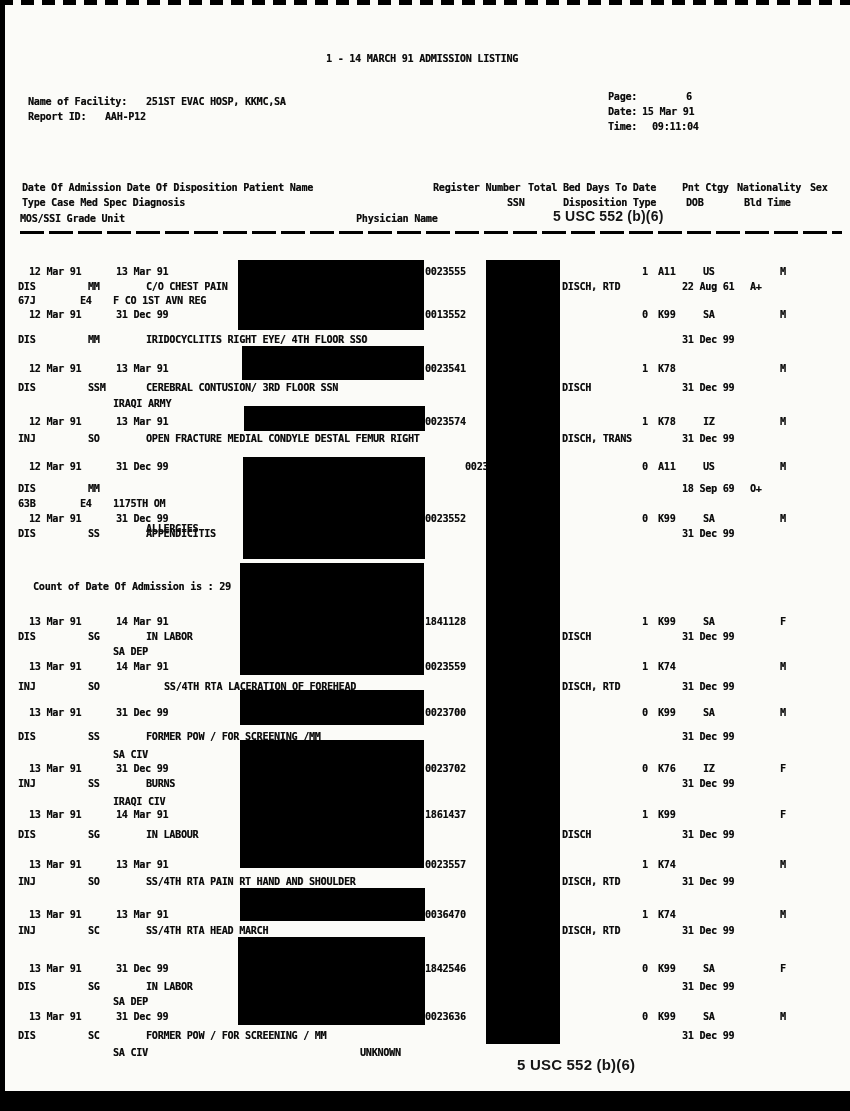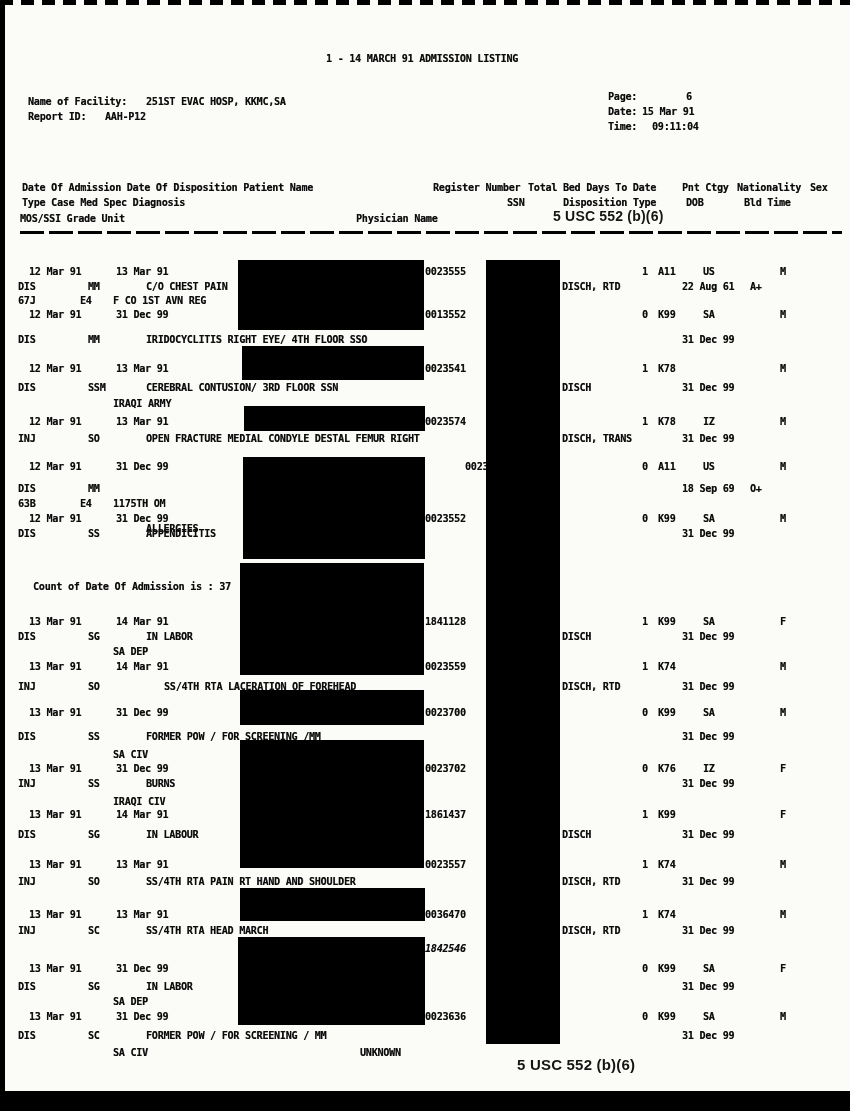--- a/index.html
+++ b/index.html
@@ -76,21 +76,21 @@
   <span class="t" style="left:563px;top:197px">Disposition Type</span>
   <span class="t" style="left:686px;top:197px">DOB</span>
   <span class="t" style="left:744px;top:197px">Bld Time</span>
 
   <span class="t" style="left:20px;top:213px">MOS/SSI Grade Unit</span>
   <span class="t" style="left:356px;top:213px">Physician Name</span>
   <span class="stamp" style="left:553px;top:208px;font-size:14px">5 USC 552 (b)(6)</span>
 
   <div id="header-rule"></div>
 
-  <span class="t" style="left:33px;top:581px">Count of Date Of Admission is : 37</span>
+  <span class="t" style="left:33px;top:581px">Count of Date Of Admission is : 29</span>
 
   <div id="rows-layer">
       <span class="t" style="left: 29px; top: 266px;">12 Mar 91</span>
       <span class="t" style="left: 116px; top: 266px;">13 Mar 91</span>
       <span class="t" style="left: 425px; top: 266px;">0023555</span>
       <span class="t" style="left: 642px; top: 266px;">1</span>
       <span class="t" style="left: 658px; top: 266px;">A11</span>
       <span class="t" style="left: 703px; top: 266px;">US</span>
       <span class="t" style="left: 780px; top: 266px;">M</span>
       <span class="t" style="left: 18px; top: 281px;">DIS</span>
@@ -239,21 +239,21 @@
       <span class="t" style="left: 642px; top: 909px;">1</span>
       <span class="t" style="left: 658px; top: 909px;">K74</span>
       <span class="t" style="left: 780px; top: 909px;">M</span>
       <span class="t" style="left: 18px; top: 925px;">INJ</span>
       <span class="t" style="left: 88px; top: 925px;">SC</span>
       <span class="t" style="left: 146px; top: 925px;">SS/4TH RTA HEAD MARCH</span>
       <span class="t" style="left: 562px; top: 925px;">DISCH, RTD</span>
       <span class="t" style="left: 682px; top: 925px;">31 Dec 99</span>
       <span class="t" style="left: 29px; top: 963px;">13 Mar 91</span>
       <span class="t" style="left: 116px; top: 963px;">31 Dec 99</span>
-      <span class="t" style="left: 425px; top: 943px; font-style: italic;">1842546</span>
+      <span class="t" style="left: 425px; top: 963px;">1842546</span>
       <span class="t" style="left: 642px; top: 963px;">0</span>
       <span class="t" style="left: 658px; top: 963px;">K99</span>
       <span class="t" style="left: 703px; top: 963px;">SA</span>
       <span class="t" style="left: 780px; top: 963px;">F</span>
       <span class="t" style="left: 18px; top: 981px;">DIS</span>
       <span class="t" style="left: 88px; top: 981px;">SG</span>
       <span class="t" style="left: 146px; top: 981px;">IN LABOR</span>
       <span class="t" style="left: 682px; top: 981px;">31 Dec 99</span>
       <span class="t" style="left: 113px; top: 996px;">SA DEP</span>
       <span class="t" style="left: 29px; top: 1011px;">13 Mar 91</span>

